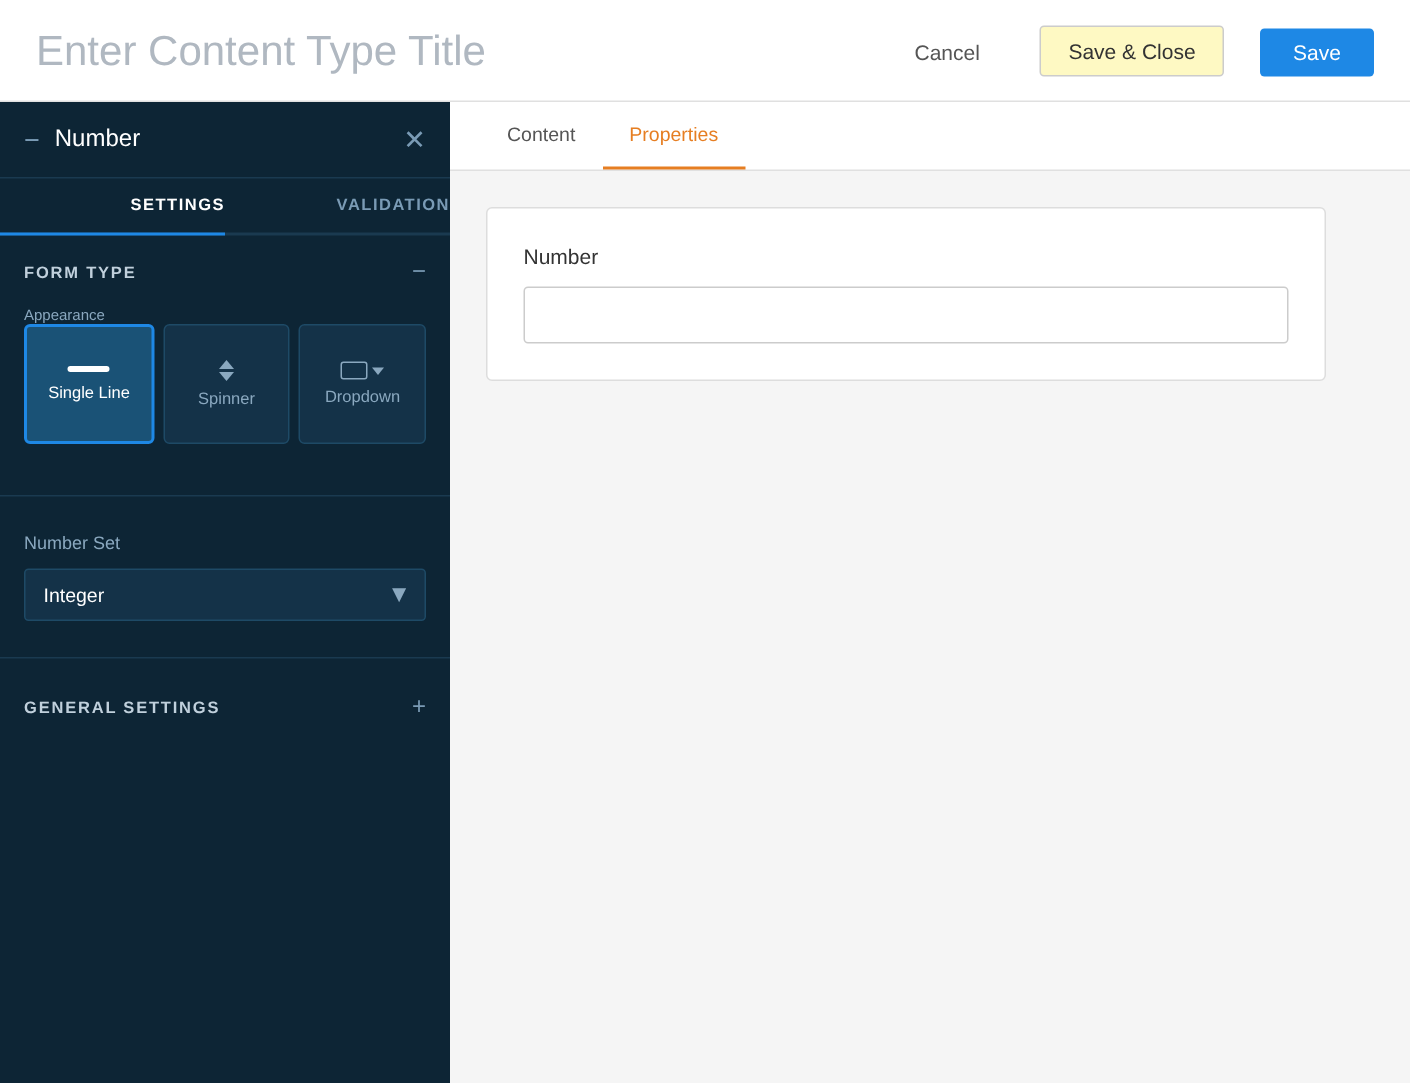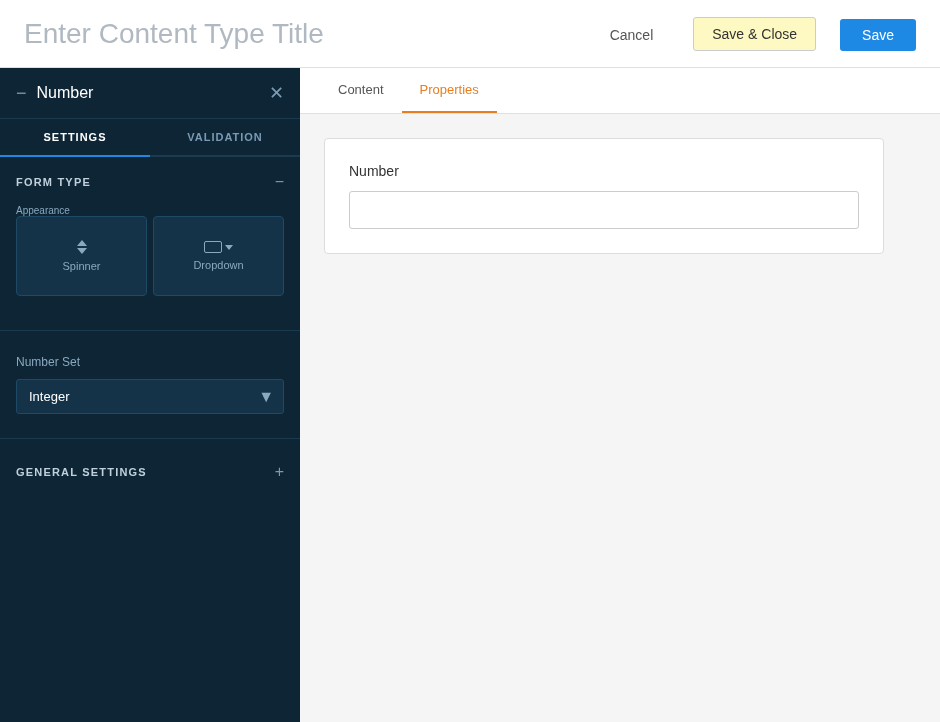--- a/index.html
+++ b/index.html
@@ -97,21 +97,21 @@
       cursor: pointer;
     }
 
     
     .sidebar-tabs {
       display: flex;
       border-bottom: 2px solid #1a3a50;
     }
     .sidebar-tab {
       flex: 1;
-      text-align: center;
+      text-align: right;
       padding: 12px 0;
       font-size: 11px;
       font-weight: 600;
       letter-spacing: 1px;
       cursor: pointer;
       color: #7a9bb5;
       position: relative;
     }
     .sidebar-tab.active {
       color: #fff;
@@ -365,20 +365,24 @@
     <div class="sidebar-section">
       <div class="sidebar-section-header">
         <span class="sidebar-section-title">FORM TYPE</span>
         <span class="sidebar-section-icon">−</span>
       </div>
 
       <div class="appearance-label">Appearance</div>
 
       <div class="appearance-cards">
 
+        <div class="appearance-card selected">
+          <div class="icon-single-line"></div>
+          <span class="appearance-card-label">Single Line</span>
+        </div>
 
         <div class="appearance-card">
           <div class="icon-spinner">
             <div class="icon-spinner-arrow-up"></div>
             <div class="icon-spinner-arrow-down"></div>
           </div>
           <span class="appearance-card-label">Spinner</span>
         </div>
 
         <div class="appearance-card">

